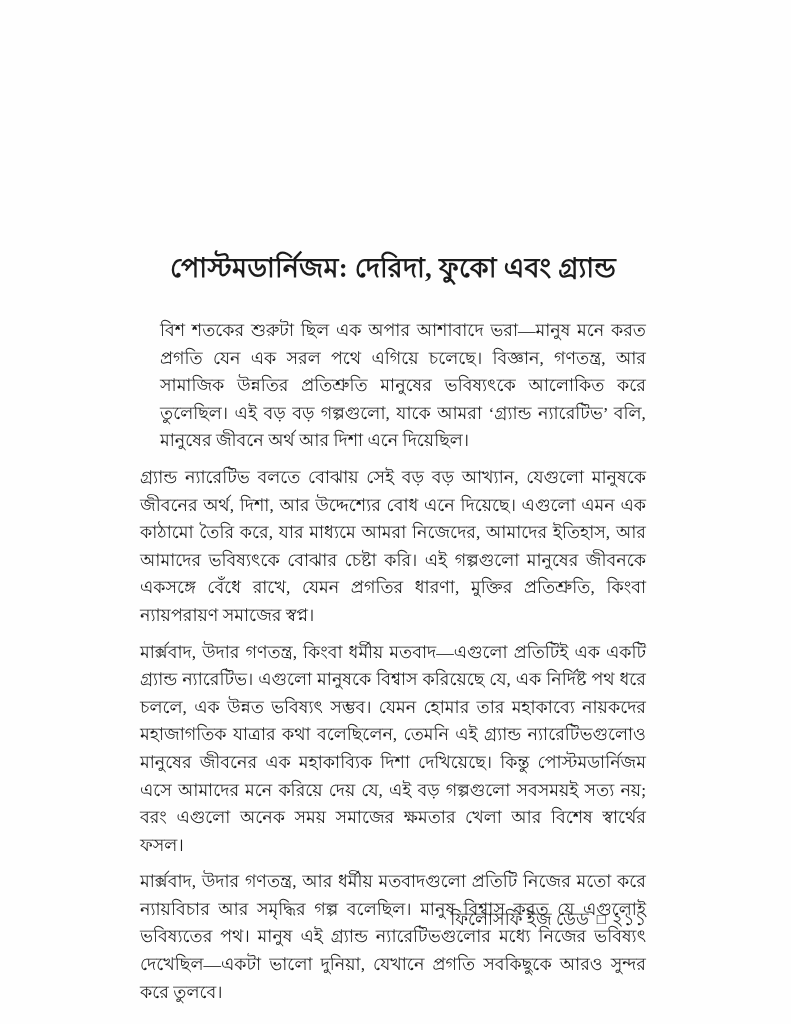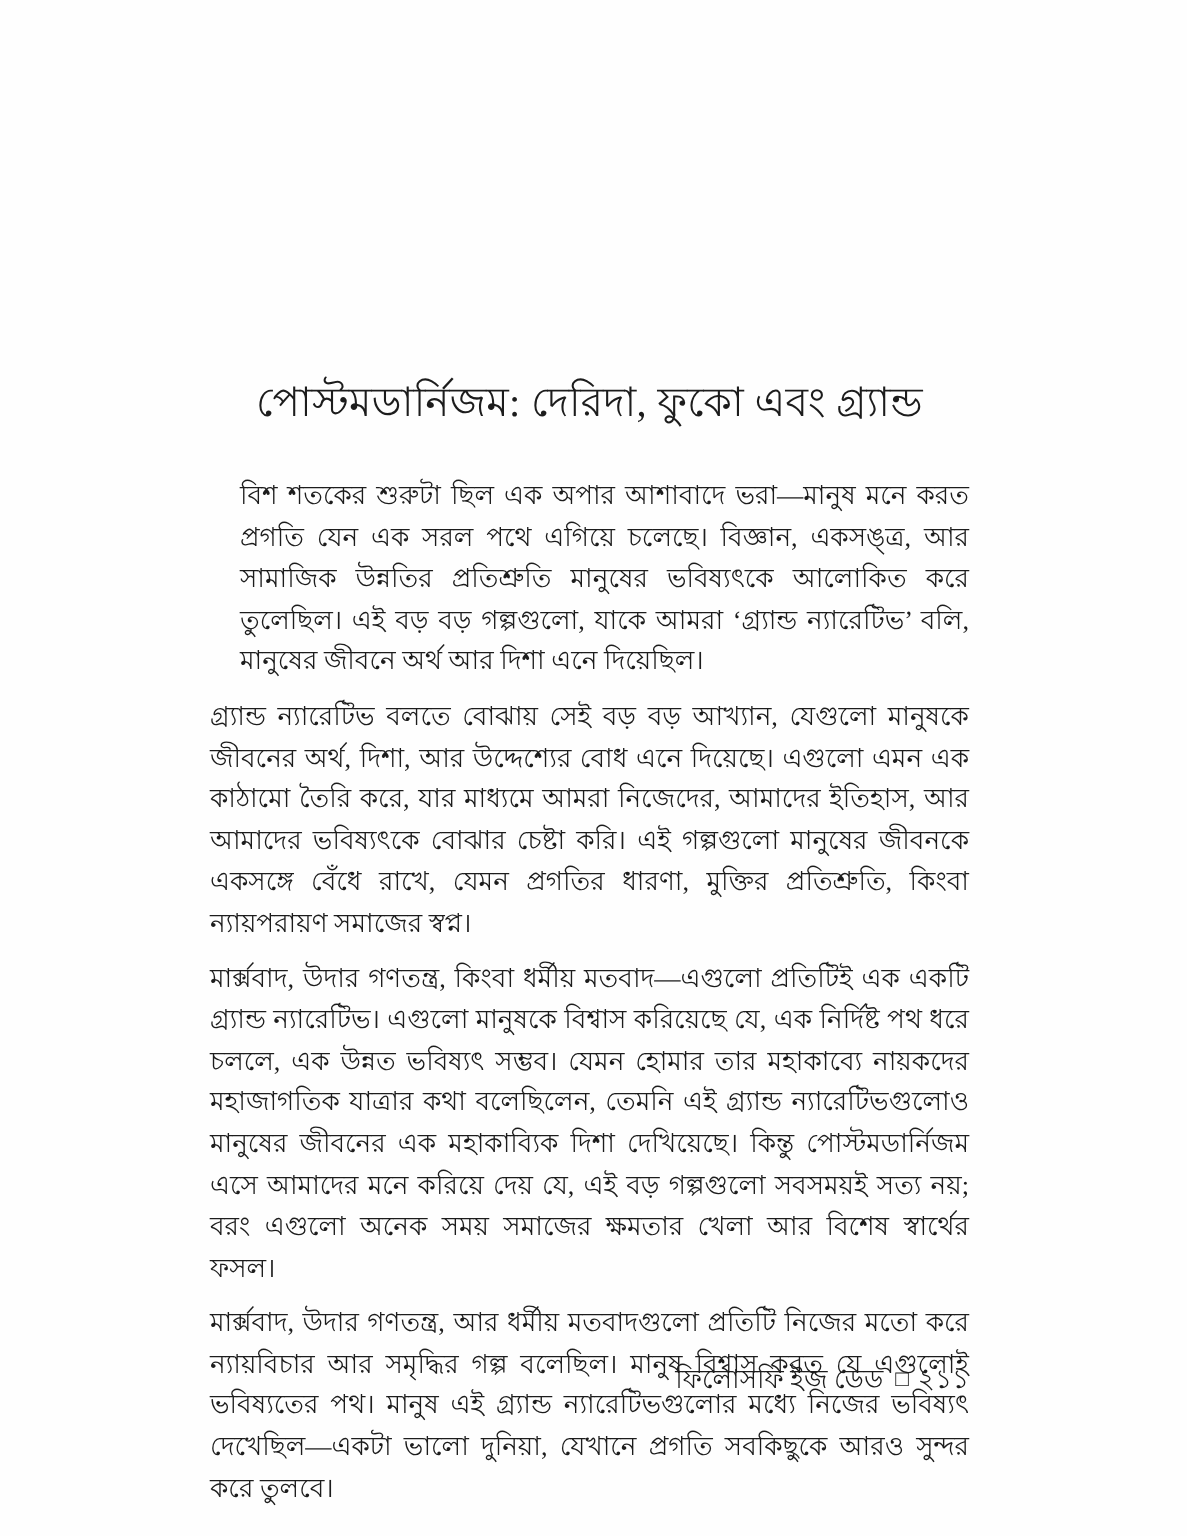--- a/index.html
+++ b/index.html
@@ -23,21 +23,21 @@
     left: 140px;
     top: 0;
     width: 506px;
   }
   .chapter-title {
     margin-top: 248px;
     margin-bottom: 28px;
     text-align: center;
     font-size: 27px;
     line-height: 41px;
-    font-weight: 400;
+    font-weight: 700;
     letter-spacing: 0.2px;
   }
   .chapter-title .t-line {
     display: block;
     white-space: nowrap;
   }
   .body-copy p {
     margin: 0 0 9px 0;
     font-size: 17.5px;
     line-height: 27.6px;
@@ -69,21 +69,21 @@
 
 <div class="page">
 
   <div class="text-block">
 
     <h1 class="chapter-title">
       <span class="t-line">পোস্টমডার্নিজম: দেরিদা, ফুকো এবং গ্র্যান্ড</span>
     </h1>
 
     <div class="body-copy">
-      <p class="opening">বিশ শতকের শুরুটা ছিল এক অপার আশাবাদে ভরা—মানুষ মনে করত প্রগতি যেন এক সরল পথে এগিয়ে চলেছে। বিজ্ঞান, একসঙ্ত্র, আর সামাজিক উন্নতির প্রতিশ্রুতি মানুষের ভবিষ্যৎকে আলোকিত করে তুলেছিল। এই বড় বড় গল্পগুলো, যাকে আমরা ‘গ্র্যান্ড ন্যারেটিভ’ বলি, মানুষের জীবনে অর্থ আর দিশা এনে দিয়েছিল।</p>
+      <p class="opening">বিশ শতকের শুরুটা ছিল এক অপার আশাবাদে ভরা—মানুষ মনে করত প্রগতি যেন এক সরল পথে এগিয়ে চলেছে। বিজ্ঞান, গণতন্ত্র, আর সামাজিক উন্নতির প্রতিশ্রুতি মানুষের ভবিষ্যৎকে আলোকিত করে তুলেছিল। এই বড় বড় গল্পগুলো, যাকে আমরা ‘গ্র্যান্ড ন্যারেটিভ’ বলি, মানুষের জীবনে অর্থ আর দিশা এনে দিয়েছিল।</p>
       <p>গ্র্যান্ড ন্যারেটিভ বলতে বোঝায় সেই বড় বড় আখ্যান, যেগুলো মানুষকে জীবনের অর্থ, দিশা, আর উদ্দেশ্যের বোধ এনে দিয়েছে। এগুলো এমন এক কাঠামো তৈরি করে, যার মাধ্যমে আমরা নিজেদের, আমাদের ইতিহাস, আর আমাদের ভবিষ্যৎকে বোঝার চেষ্টা করি। এই গল্পগুলো মানুষের জীবনকে একসঙ্গে বেঁধে রাখে, যেমন প্রগতির ধারণা, মুক্তির প্রতিশ্রুতি, কিংবা ন্যায়পরায়ণ সমাজের স্বপ্ন।</p>
       <p>মার্ক্সবাদ, উদার গণতন্ত্র, কিংবা ধর্মীয় মতবাদ—এগুলো প্রতিটিই এক একটি গ্র্যান্ড ন্যারেটিভ। এগুলো মানুষকে বিশ্বাস করিয়েছে যে, এক নির্দিষ্ট পথ ধরে চললে, এক উন্নত ভবিষ্যৎ সম্ভব। যেমন হোমার তার মহাকাব্যে নায়কদের মহাজাগতিক যাত্রার কথা বলেছিলেন, তেমনি এই গ্র্যান্ড ন্যারেটিভগুলোও মানুষের জীবনের এক মহাকাব্যিক দিশা দেখিয়েছে। কিন্তু পোস্টমডার্নিজম এসে আমাদের মনে করিয়ে দেয় যে, এই বড় গল্পগুলো সবসময়ই সত্য নয়; বরং এগুলো অনেক সময় সমাজের ক্ষমতার খেলা আর বিশেষ স্বার্থের ফসল।</p>
       <p>মার্ক্সবাদ, উদার গণতন্ত্র, আর ধর্মীয় মতবাদগুলো প্রতিটি নিজের মতো করে ন্যায়বিচার আর সমৃদ্ধির গল্প বলেছিল। মানুষ বিশ্বাস করত যে এগুলোই ভবিষ্যতের পথ। মানুষ এই গ্র্যান্ড ন্যারেটিভগুলোর মধ্যে নিজের ভবিষ্যৎ দেখেছিল—একটা ভালো দুনিয়া, যেখানে প্রগতি সবকিছুকে আরও সুন্দর করে তুলবে।</p>
     </div>
 
   </div>
 
   <div class="running-footer">
     <span>ফিলোসফি ইজ ডেড</span><span class="sep">□</span><span>২১১</span>
   </div>

